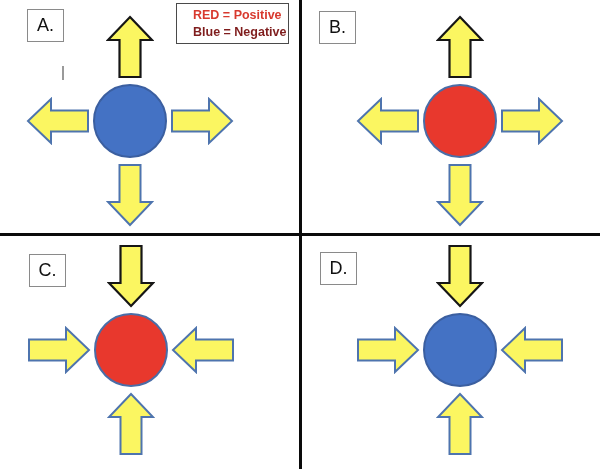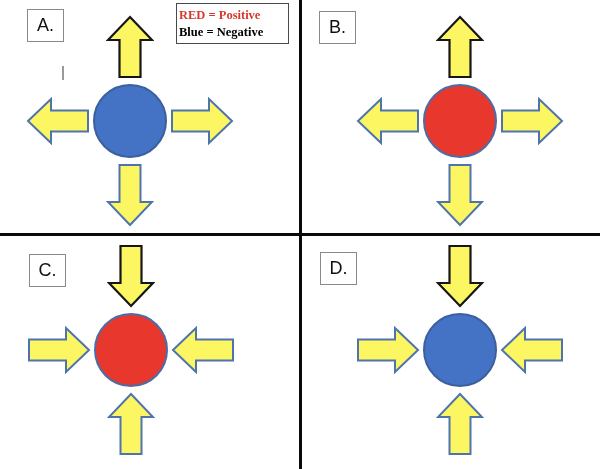--- a/index.html
+++ b/index.html
@@ -55,25 +55,24 @@
   .inward  .slot-right  svg { transform: scaleX(-1); }
 
   .legend {
     position: absolute;
     left: 176px; top: 3px;
     width: 113px; height: 41px;
     background: #ffffff;
     border: 1.5px solid #4a4a4a;
     box-sizing: border-box;
     display: flex; flex-direction: column; justify-content: center;
-    padding-left: 2px;
+    padding-left: 16px;
     font-weight: bold;
     font-size: 12.5px;
     line-height: 1.3;
-    font-family: Liberation Serif, serif;
   }
 
   .caret-mark {
     position: absolute;
     left: 62px; top: 66px;
     width: 2px; height: 14px;
     background: #9a9a9a;
   }
 </style>
 </head>
@@ -83,21 +82,21 @@
 
   <div class="divider v" style="background: rgb(10, 10, 10);"></div>
   <div class="divider h" style="background: rgb(10, 10, 10);"></div>
 
   <div class="panel panel-a outward" style="--cx:130px; --cy:121px;">
     <div class="labelbox" style="left:27px; top:9px;">
       <span>A.</span>
     </div>
     <div class="legend">
       <div class="legend-line" style="color: rgb(216, 57, 46);">RED = Positive</div>
-      <div class="legend-line" style="color: #000000;">Blue = Negative</div>
+      <div class="legend-line" style="color: #7f1d1d;">Blue = Negative</div>
     </div>
     <div class="caret-mark"></div>
     <div class="slot slot-top">
       <svg class="arrow" width="48" height="64" viewBox="0 0 48 64">
           <polygon points="24,2 46,25 34.5,25 34.5,62 13.5,62 13.5,25 2,25" stroke-width="2.2" stroke-linejoin="miter" fill="#fbf661" stroke="#161616"></polygon>
         </svg>
     </div>
     <div class="slot slot-bottom">
       <svg class="arrow" width="48" height="64" viewBox="0 0 48 64">
           <polygon points="24,2 46,25 34.5,25 34.5,62 13.5,62 13.5,25 2,25" stroke-width="2" stroke-linejoin="miter" fill="#fbf661" stroke="#4e74ae"></polygon>

